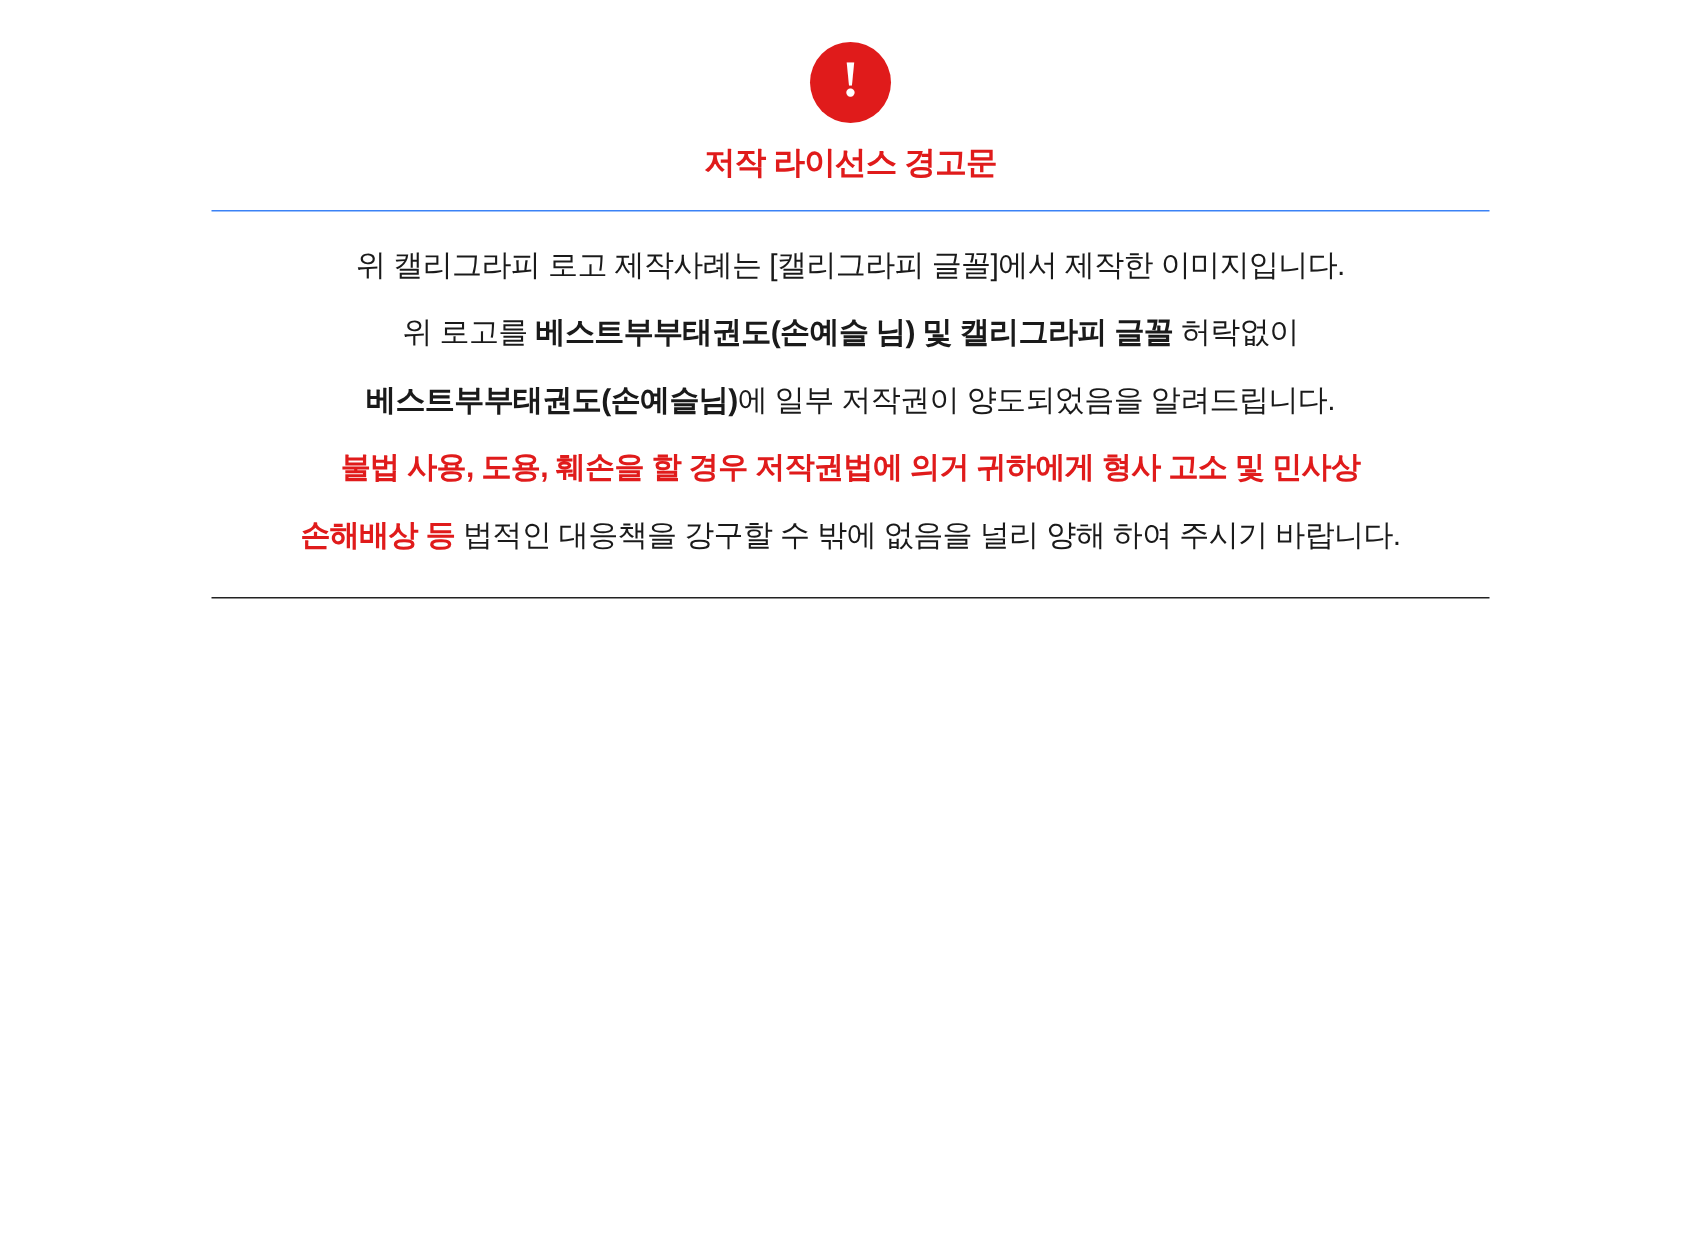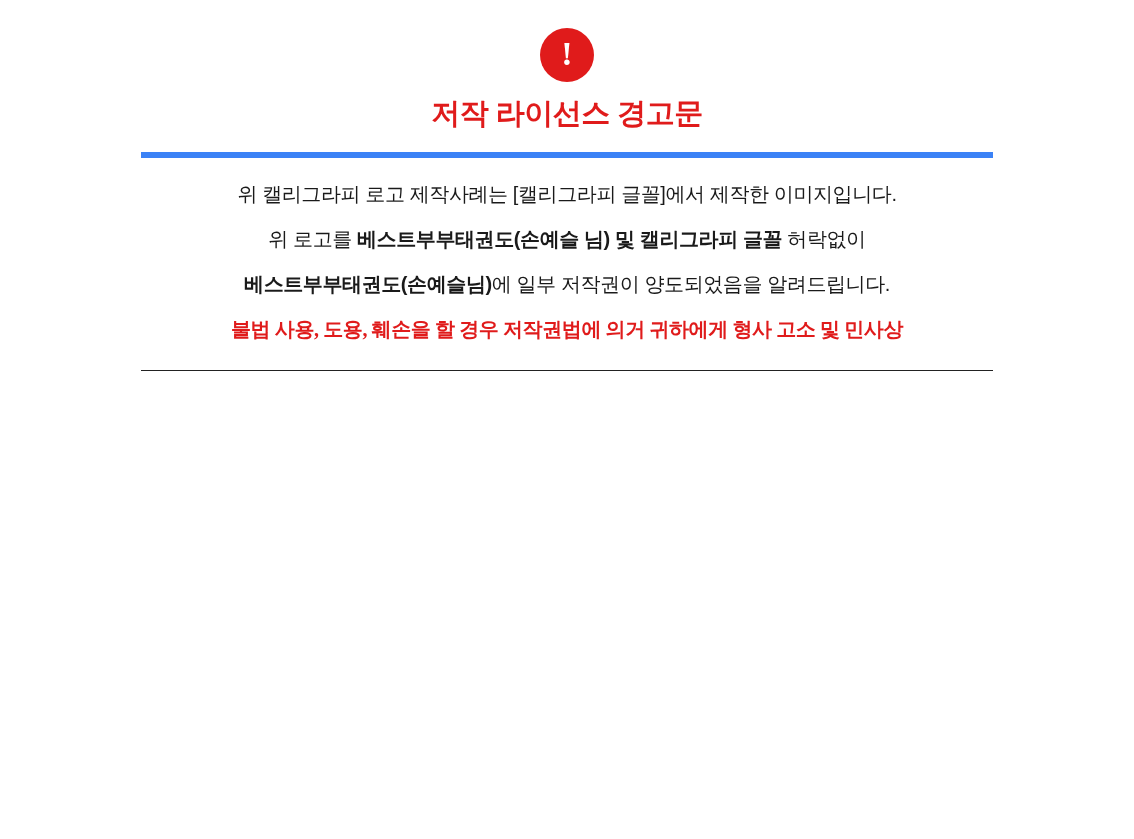--- a/index.html
+++ b/index.html
@@ -36,42 +36,42 @@
     color: #ffffff;
     font-size: 34px;
     font-weight: bold;
     font-family: "Liberation Serif", serif;
     position: relative;
     top: -1px;
   }
   .notice-title {
     margin-top: 12px;
     color: #e01b1b;
-    font-size: 29px;
+    font-size: 21px;
     font-weight: bold;
     letter-spacing: -0.5px;
     text-align: center;
   }
   .rules-box {
     margin: 18px auto 0 auto;
     width: 852px;
-    border-top: 6px solid #3b82f6;
+    border-top: 1px solid #3b82f6;
     border-bottom: 1px solid #222222;
     padding: 14px 0 18px 0;
     box-sizing: border-box;
   }
   .line {
     text-align: center;
     font-size: 20px;
     line-height: 45px;
     letter-spacing: -0.4px;
     white-space: nowrap;
   }
   .b { font-weight: bold; }
-  .red-b { color: #e01b1b; font-weight: bold; font-family: Liberation Serif, serif; }
+  .red-b { color: #e01b1b; font-weight: bold; }
 </style>
 </head>
 <body>
 
 <div class="notice">
 
   <div class="notice-header">
     <div class="warn-badge">
       <span>!</span>
     </div>
@@ -89,15 +89,18 @@
     </div>
 
     <div class="line">
       <span class="b">베스트부부태권도(손예슬님)</span><span>에 일부 저작권이 양도되었음을 알려드립니다.</span>
     </div>
 
     <div class="line">
       <span class="red-b">불법 사용, 도용, 훼손을 할 경우 저작권법에 의거 귀하에게 형사 고소 및 민사상</span>
     </div>
 
+    <div class="line">
+      <span class="red-b">손해배상 등</span><span> 법적인 대응책을 강구할 수 밖에 없음을 널리 양해 하여 주시기 바랍니다.</span>
+    </div>
 
   </div>
 </div>
 
 </body></html>

